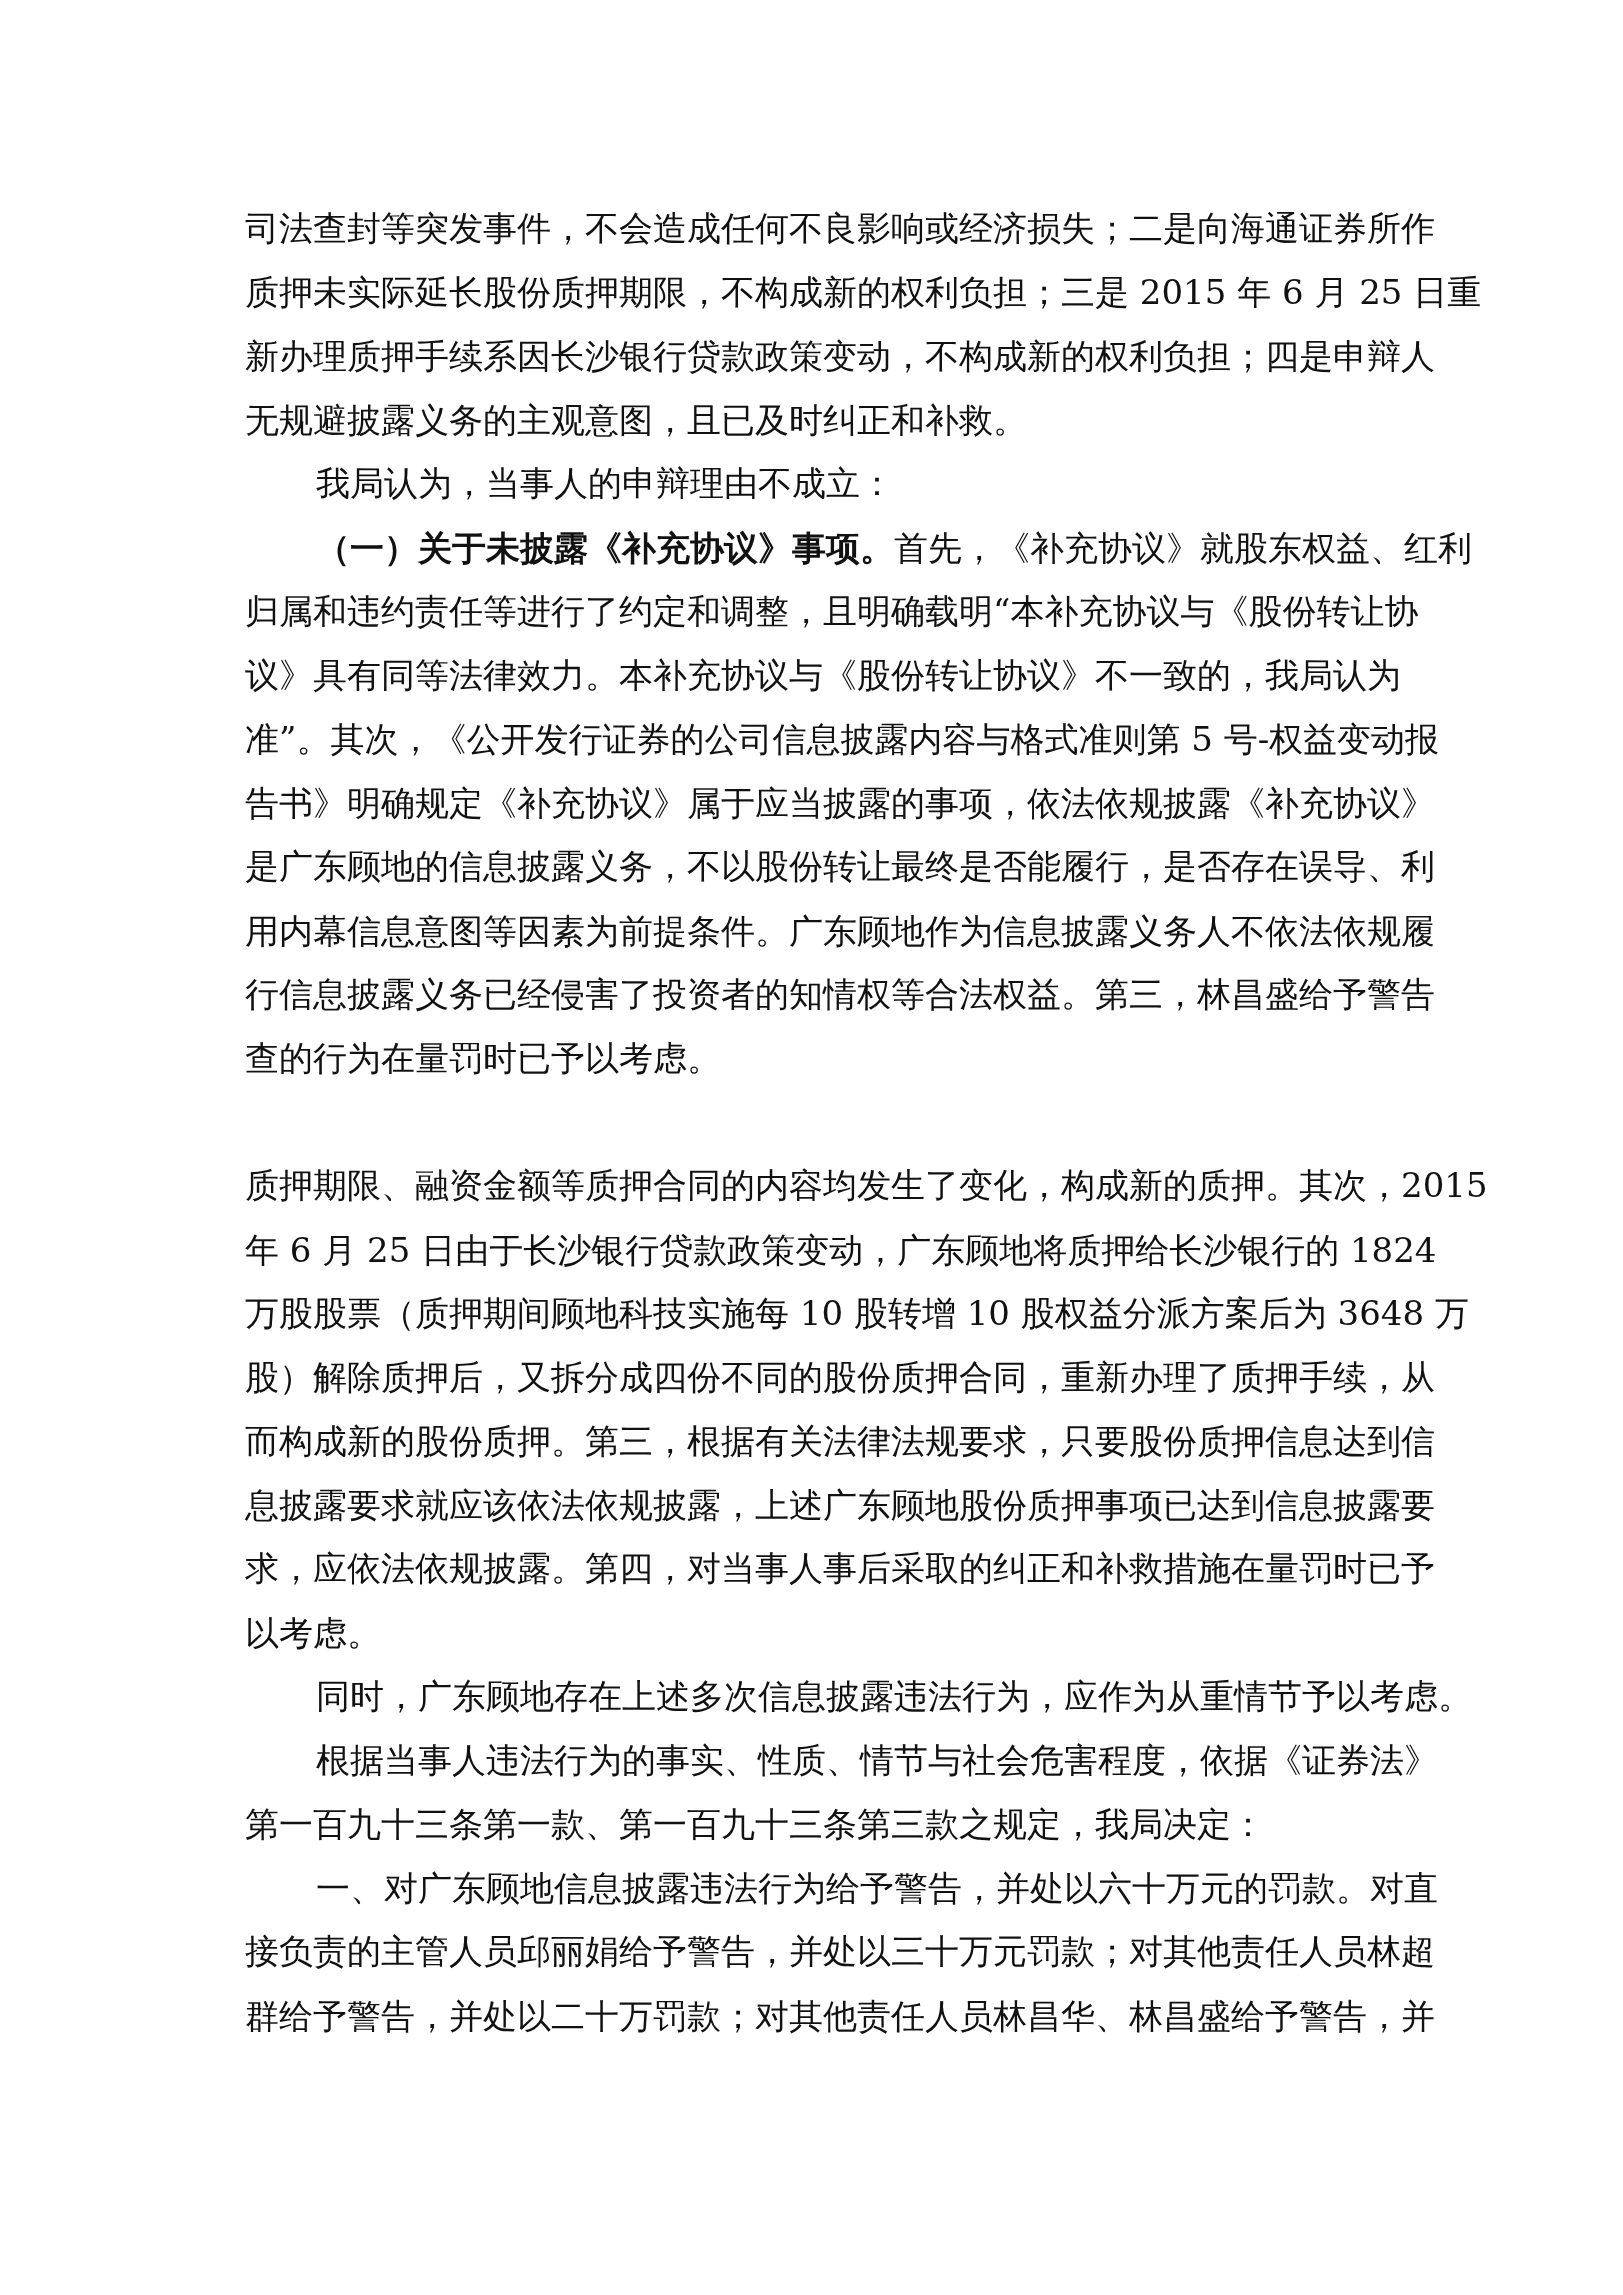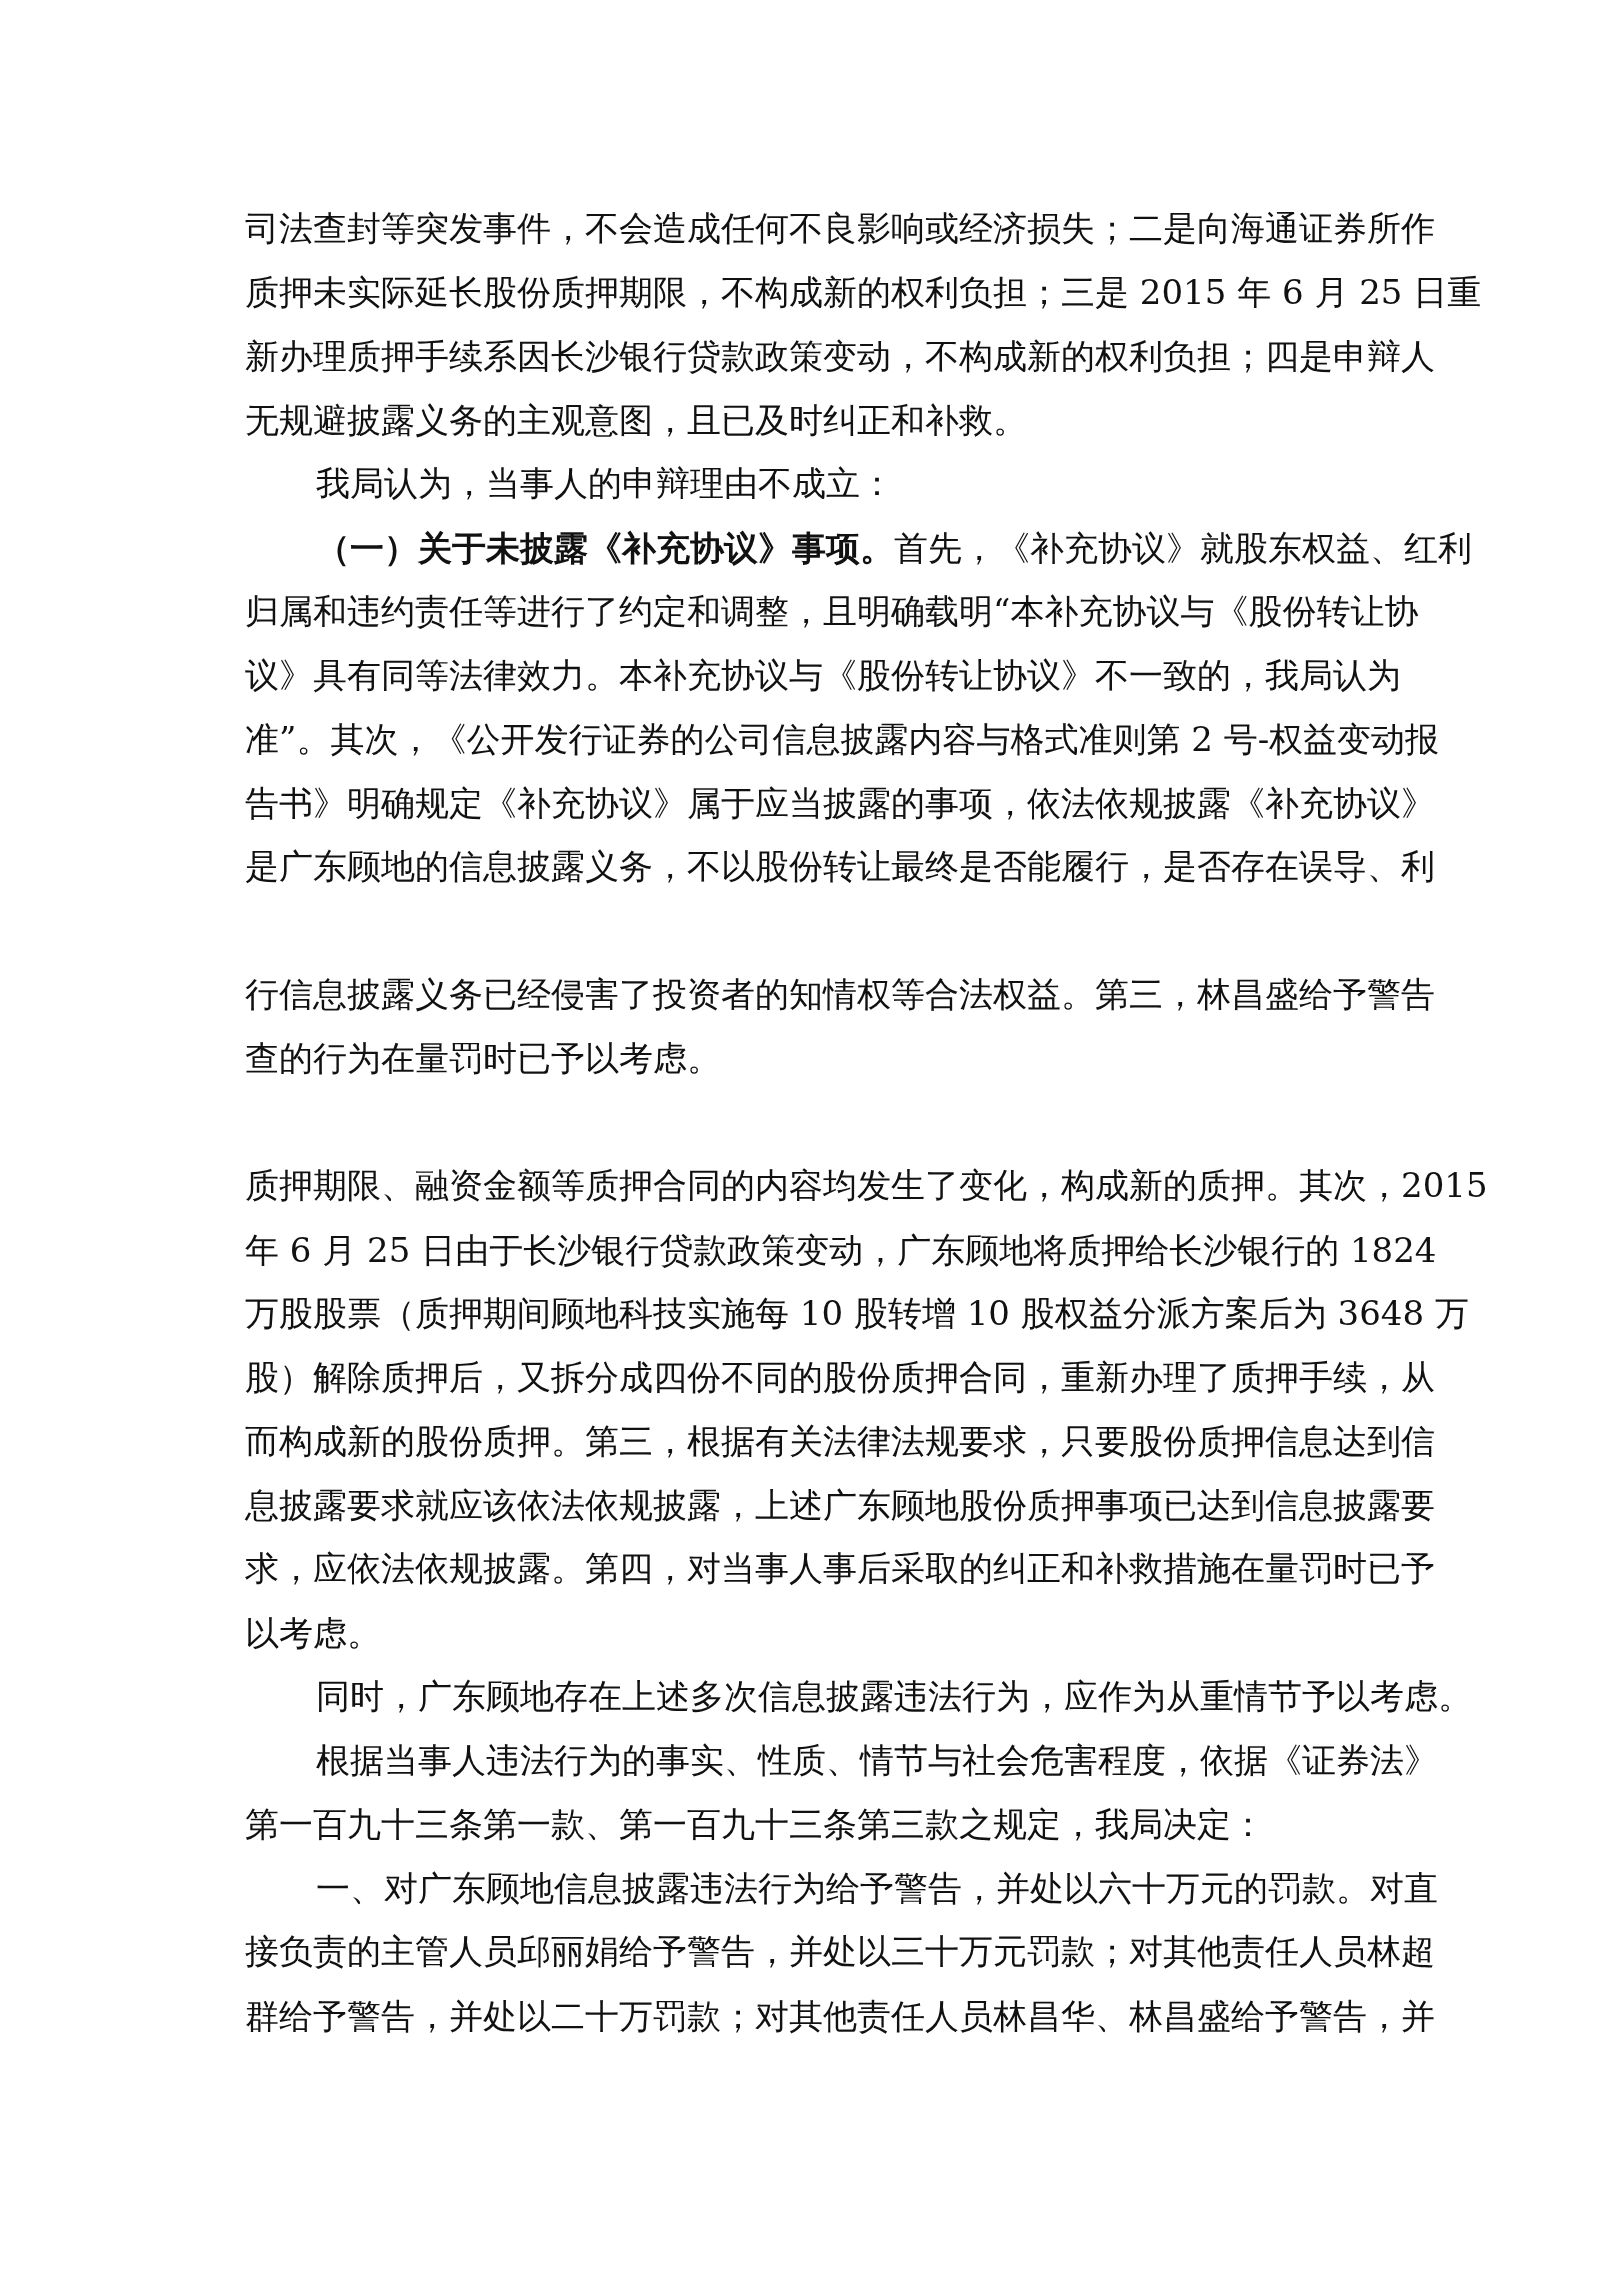--- a/index.html
+++ b/index.html
@@ -37,23 +37,24 @@
   <div class="line" style="top:196px">司法查封等突发事件，不会造成任何不良影响或经济损失；二是向海通证券所作</div>
   <div class="line" style="top:260px">质押未实际延长股份质押期限，不构成新的权利负担；三是 2015 年 6 月 25 日重</div>
   <div class="line" style="top:324px">新办理质押手续系因长沙银行贷款政策变动，不构成新的权利负担；四是申辩人</div>
   <div class="line last" style="top:388px">无规避披露义务的主观意图，且已及时纠正和补救。</div>
 
   <div class="line indent last" style="top:451px">我局认为，当事人的申辩理由不成立：</div>
 
   <div class="line indent" style="top:516px"><span class="bold">（一）关于未披露《补充协议》事项。</span><span>首先，《补充协议》就股东权益、红利</span></div>
   <div class="line" style="top:579px">归属和违约责任等进行了约定和调整，且明确载明“本补充协议与《股份转让协</div>
   <div class="line" style="top:643px">议》具有同等法律效力。本补充协议与《股份转让协议》不一致的，我局认为</div>
-  <div class="line" style="top:707px">准”。其次，《公开发行证券的公司信息披露内容与格式准则第 2 号-权益变动报</div>
+  <div class="line" style="top:707px">准”。其次，《公开发行证券的公司信息披露内容与格式准则第 5 号-权益变动报</div>
   <div class="line" style="top:771px">告书》明确规定《补充协议》属于应当披露的事项，依法依规披露《补充协议》</div>
   <div class="line" style="top:834px">是广东顾地的信息披露义务，不以股份转让最终是否能履行，是否存在误导、利</div>
+  <div class="line" style="top:899px">用内幕信息意图等因素为前提条件。广东顾地作为信息披露义务人不依法依规履</div>
   <div class="line" style="top:962px">行信息披露义务已经侵害了投资者的知情权等合法权益。第三，林昌盛给予警告</div>
   <div class="line last" style="top:1026px">查的行为在量罚时已予以考虑。</div>
 
   <div class="line" style="top:1153px">质押期限、融资金额等质押合同的内容均发生了变化，构成新的质押。其次，2015</div>
   <div class="line" style="top:1218px">年 6 月 25 日由于长沙银行贷款政策变动，广东顾地将质押给长沙银行的 1824</div>
   <div class="line" style="top:1281px">万股股票（质押期间顾地科技实施每 10 股转增 10 股权益分派方案后为 3648 万</div>
   <div class="line" style="top:1345px">股）解除质押后，又拆分成四份不同的股份质押合同，重新办理了质押手续，从</div>
   <div class="line" style="top:1409px">而构成新的股份质押。第三，根据有关法律法规要求，只要股份质押信息达到信</div>
   <div class="line" style="top:1473px">息披露要求就应该依法依规披露，上述广东顾地股份质押事项已达到信息披露要</div>
   <div class="line" style="top:1536px">求，应依法依规披露。第四，对当事人事后采取的纠正和补救措施在量罚时已予</div>

